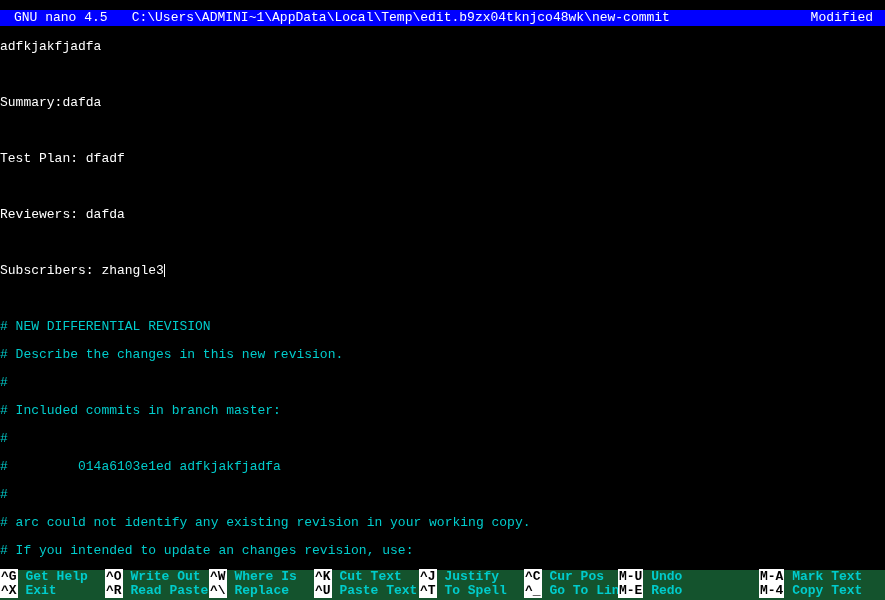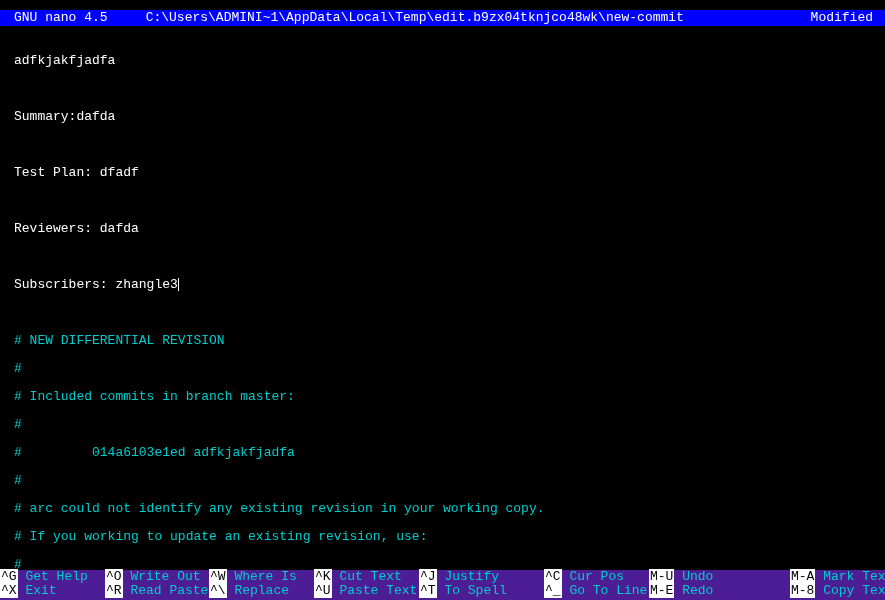--- a/index.html
+++ b/index.html
@@ -27,33 +27,33 @@
       line-height: 16px;
       display: flex;
       font-weight: normal;
       padding: 0 2px;
       white-space: nowrap;
       overflow: hidden;
     }
     .header-left {
       flex: 0 0 auto;
       padding-left: 12px;
-      padding-right: 38px;
+      padding-right: 24px;
     }
     .header-center {
       flex: 1 1 auto;
       text-align: left;
     }
     .header-right {
       flex: 0 0 auto;
       padding-right: 10px;
     }
     .editor-area {
       background: #000000;
-      padding: 14px;
+      padding: 0;
       height: 544px;
       white-space: pre;
       line-height: 14px;
     }
     .line {
       min-height: 14px;
       white-space: pre;
     }
     .white-text {
       color: #ffffff;
@@ -63,23 +63,24 @@
     }
     .cursor {
       display: inline-block;
       width: 1px;
       height: 13px;
       background: #ffffff;
       vertical-align: text-bottom;
       margin-bottom: 1px;
     }
     .footer {
-      background: #4c1d95;
+      background: #14532d;
       height: 30px;
       color: #ffffff;
+      font-weight: bold;
     }
     .footer-row {
       display: flex;
       height: 14px;
       line-height: 14px;
       white-space: nowrap;
     }
     .footer-item {
       flex: 0 0 auto;
       color: #00cccc;
@@ -87,21 +88,21 @@
     .footer-item .key {
       background: #ffffff;
       color: #000000;
       padding: 0 1px;
     }
     .fi1 { width: 105px; }
     .fi2 { width: 92px; }
     .fi3 { width: 105px; margin-left: 12px; }
     .fi4 { width: 105px; }
     .fi5 { width: 105px; }
-    .fi6 { width: 105px; margin-left: 20px; }
+    .fi6 { width: 94px; }
     .fi7 { width: 105px; }
     .fi8 { width: 136px; margin-left: 36px; }
   </style>
 </head>
 <body>
 
 <div class="top-blank"></div>
 
 <div class="header-bar">
   <span class="header-left">GNU nano 4.5</span>
@@ -114,27 +115,28 @@
 <div class="line white-text"></div>
 <div class="line white-text">Summary:dafda</div>
 <div class="line white-text"></div>
 <div class="line white-text">Test Plan: dfadf</div>
 <div class="line white-text"></div>
 <div class="line white-text">Reviewers: dafda</div>
 <div class="line white-text"></div>
 <div class="line white-text"><span>Subscribers: zhangle3</span><span class="cursor"></span></div>
 <div class="line white-text"></div>
 <div class="line teal-text"># NEW DIFFERENTIAL REVISION</div>
+<div class="line teal-text"># Describe the changes in this new revision.</div>
 <div class="line teal-text">#</div>
 <div class="line teal-text"># Included commits in branch master:</div>
 <div class="line teal-text">#</div>
 <div class="line teal-text">#         014a6103e1ed adfkjakfjadfa</div>
 <div class="line teal-text">#</div>
 <div class="line teal-text"># arc could not identify any existing revision in your working copy.</div>
-<div class="line teal-text"># If you working to update an existing revision, use:</div>
+<div class="line teal-text"># If you intended to update an changes revision, use:</div>
 <div class="line teal-text">#</div>
 
 </div>
 
 <div class="footer">
   <div class="footer-row">
     <span class="footer-item fi1"><span class="key">^G</span><span> Get Help</span></span>
     <span class="footer-item fi2"><span class="key">^O</span><span> Write Out</span></span>
     <span class="footer-item fi3"><span class="key">^W</span><span> Where Is</span></span>
     <span class="footer-item fi4"><span class="key">^K</span><span> Cut Text</span></span>
@@ -144,15 +146,15 @@
     <span class="footer-item fi8"><span class="key">M-A</span><span> Mark Text</span></span>
   </div>
   <div class="footer-row">
     <span class="footer-item fi1"><span class="key">^X</span><span> Exit</span></span>
     <span class="footer-item fi2"><span class="key">^R</span><span> Read Paste</span></span>
     <span class="footer-item fi3"><span class="key">^\</span><span> Replace</span></span>
     <span class="footer-item fi4"><span class="key">^U</span><span> Paste Text</span></span>
     <span class="footer-item fi5"><span class="key">^T</span><span> To Spell</span></span>
     <span class="footer-item fi6"><span class="key">^_</span><span> Go To Line</span></span>
     <span class="footer-item fi7"><span class="key">M-E</span><span> Redo</span></span>
-    <span class="footer-item fi8"><span class="key">M-8</span><span> Copy Text</span></span>
+    <span class="footer-item fi8"><span class="key">M-4</span><span> Copy Text</span></span>
   </div>
 </div>
 
 </body></html>

